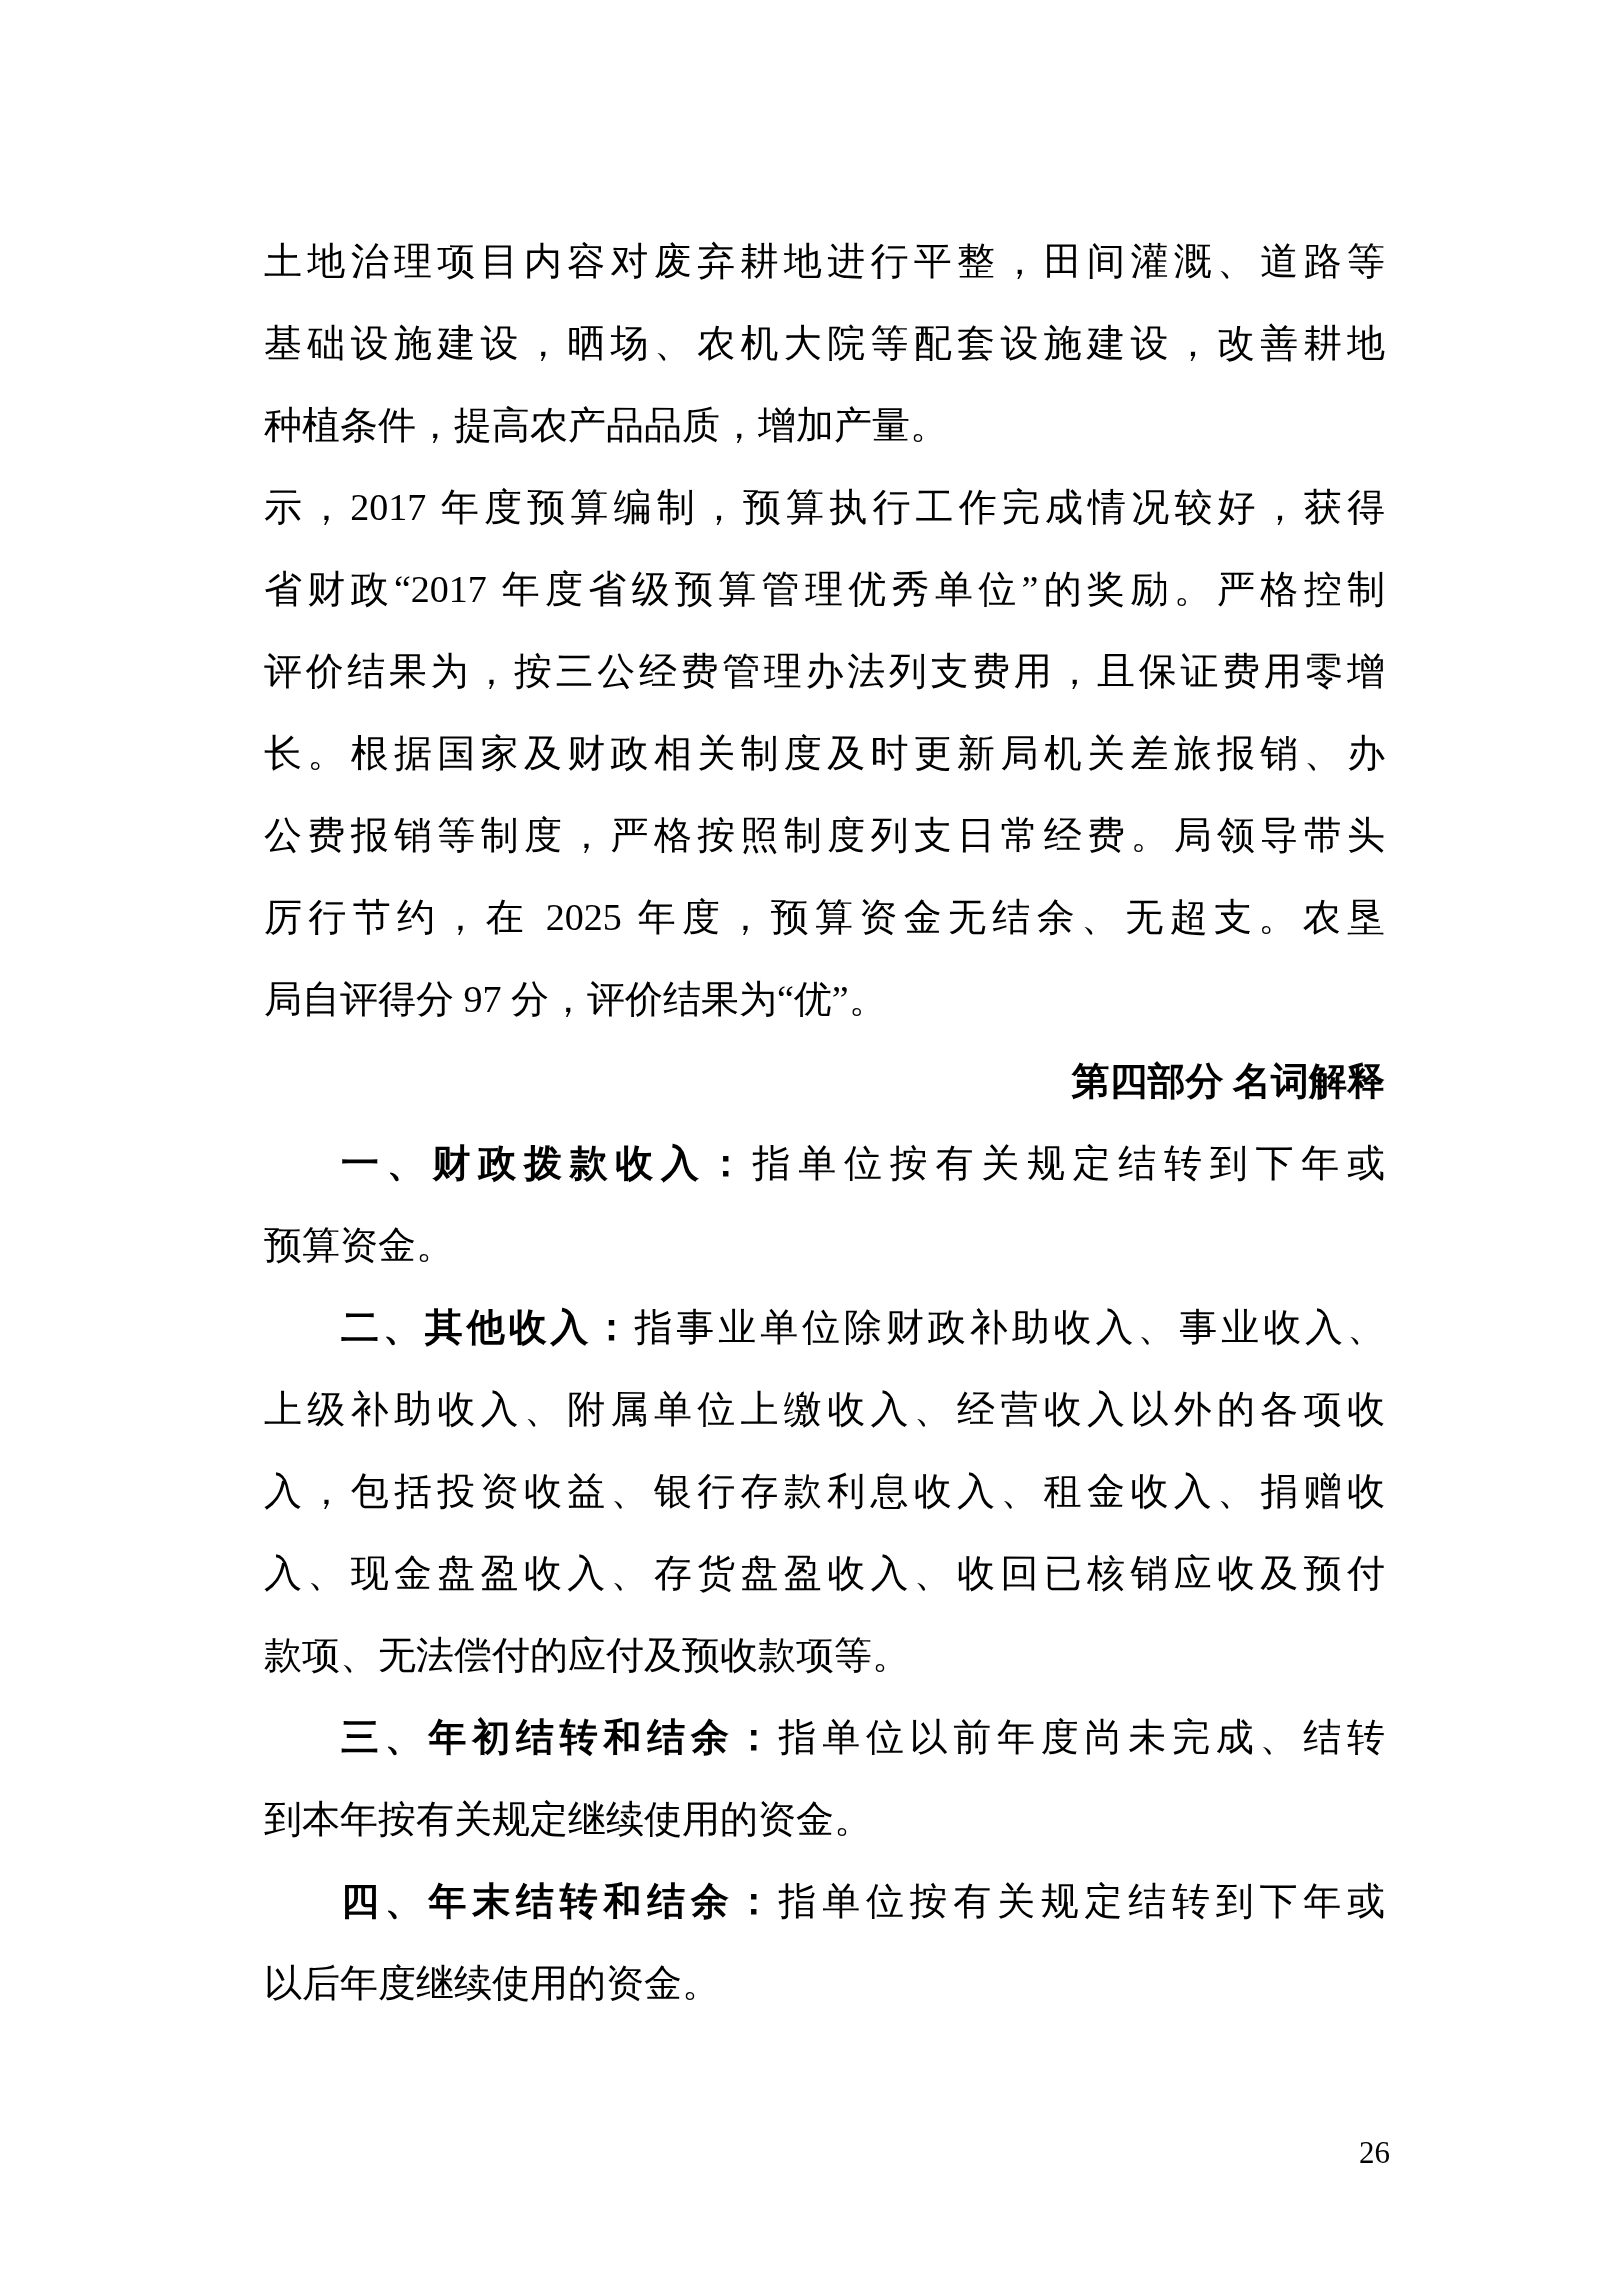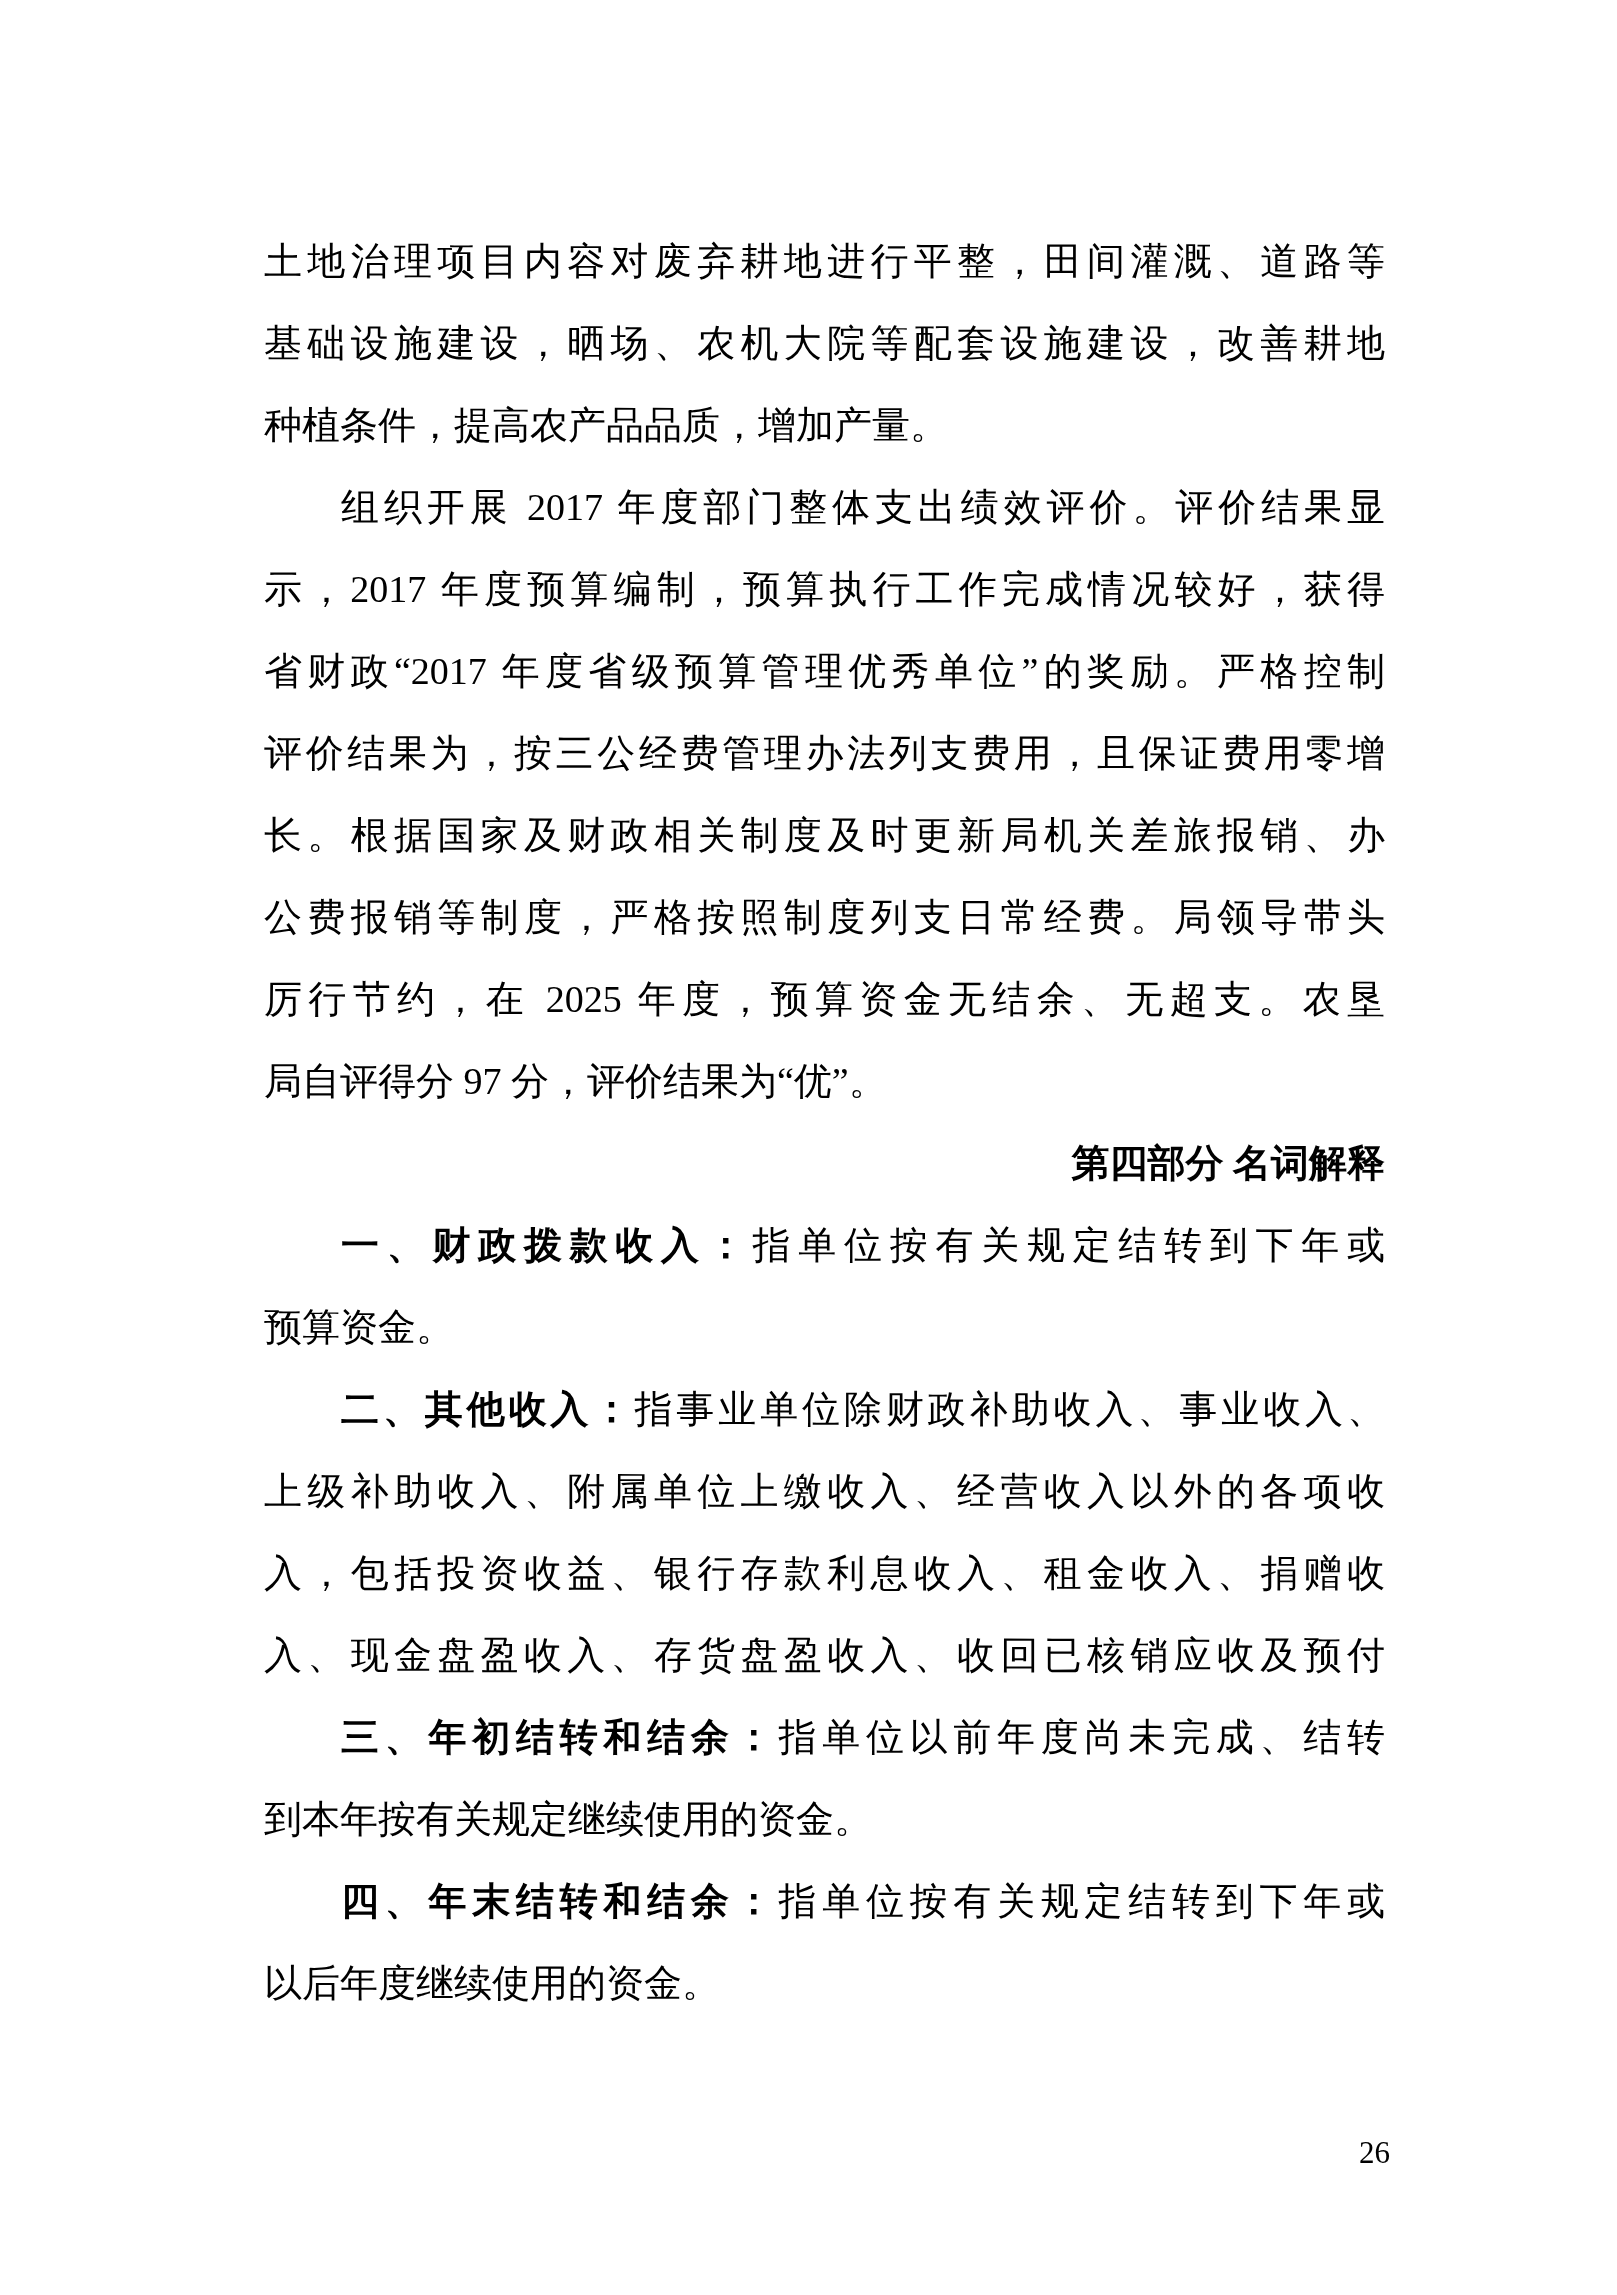--- a/index.html
+++ b/index.html
@@ -62,35 +62,35 @@
   }
 </style>
 </head>
 <body>
 
 <div class="page">
   <div class="text-block" id="lines">
       <div class="line fill"><span>土地治理项目内容对废弃耕地进行平整，田间灌溉、道路等</span></div>
       <div class="line fill"><span>基础设施建设，晒场、农机大院等配套设施建设，改善耕地</span></div>
       <div class="line"><span>种植条件，提高农产品品质，增加产量。</span></div>
-      <div class="line fill ind"><span>组织开展 2017 年度部门整体支出绩效评价。评价结果显</span></div>
       <div class="line fill"><span>示，2017 年度预算编制，预算执行工作完成情况较好，获得</span></div>
       <div class="line fill"><span>省财政“2017 年度省级预算管理优秀单位”的奖励。严格控制</span></div>
       <div class="line fill"><span>评价结果为，按三公经费管理办法列支费用，且保证费用零增</span></div>
       <div class="line fill"><span>长。根据国家及财政相关制度及时更新局机关差旅报销、办</span></div>
       <div class="line fill"><span>公费报销等制度，严格按照制度列支日常经费。局领导带头</span></div>
       <div class="line fill"><span>厉行节约，在 2025 年度，预算资金无结余、无超支。农垦</span></div>
       <div class="line"><span>局自评得分 97 分，评价结果为“优”。</span></div>
       <div class="line ind heading"><span class="bold">第四部分 名词解释</span></div>
       <div class="line fill ind"><span class="bold">一、财政拨款收入：</span><span>指单位按有关规定结转到下年或</span></div>
       <div class="line"><span>预算资金。</span></div>
       <div class="line fill ind"><span class="bold">二、其他收入：</span><span>指事业单位除财政补助收入、事业收入、</span></div>
       <div class="line fill"><span>上级补助收入、附属单位上缴收入、经营收入以外的各项收</span></div>
       <div class="line fill"><span>入，包括投资收益、银行存款利息收入、租金收入、捐赠收</span></div>
       <div class="line fill"><span>入、现金盘盈收入、存货盘盈收入、收回已核销应收及预付</span></div>
+      <div class="line"><span>款项、无法偿付的应付及预收款项等。</span></div>
       <div class="line fill ind"><span class="bold">三、年初结转和结余：</span><span>指单位以前年度尚未完成、结转</span></div>
       <div class="line"><span>到本年按有关规定继续使用的资金。</span></div>
       <div class="line fill ind"><span class="bold">四、年末结转和结余：</span><span>指单位按有关规定结转到下年或</span></div>
       <div class="line"><span>以后年度继续使用的资金。</span></div>
     </div>
   <div class="page-number">26</div>
 </div>
 
 
 </body></html>

